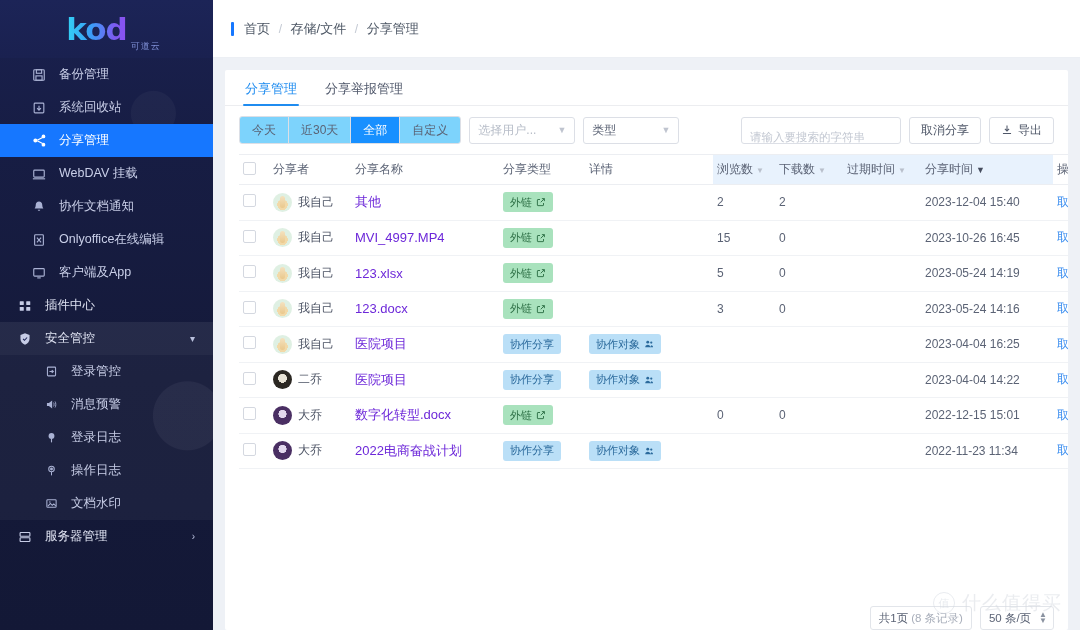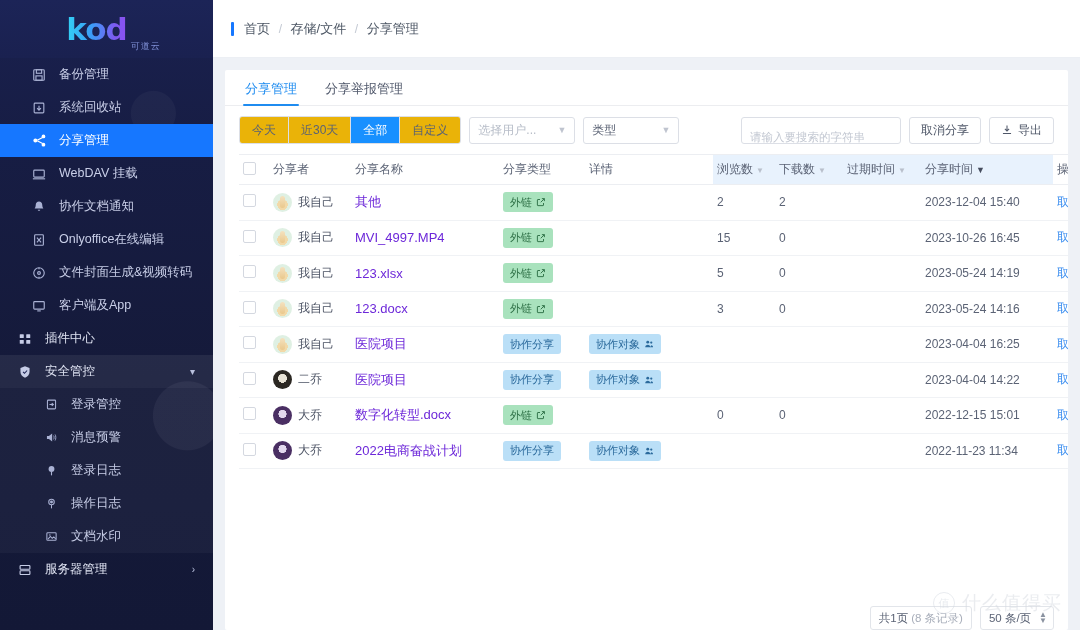--- a/index.html
+++ b/index.html
@@ -147,21 +147,21 @@
     padding: 10px 14px 10px 14px;
     gap: 8px;
     flex: 0 0 auto;
   }
   .seg {
     display: flex; border: 1px solid #dcdfe6; border-radius: 3px; overflow: hidden;
   }
   .seg button {
     font-family: inherit;
     font-size: 12px; color: #5a6274;
-    background: #eab308; border: none; border-right: 1px solid #dcdfe6;
+    background: #7dd3fc; border: none; border-right: 1px solid #dcdfe6;
     padding: 0 12px; height: 26px; cursor: pointer;
   }
   .seg button:last-child { border-right: none; }
   .seg button.active { background: #1890ff; color: #fff; }
 
   .select {
     height: 27px; min-width: 96px;
     border: 1px solid #dcdfe6; border-radius: 3px;
     background: #fff;
     display: flex; align-items: center;
@@ -373,30 +373,20 @@
         <div class="nav-item">
           <span class="ico">
               <svg width="14" height="14" viewBox="0 0 16 16" fill="none" stroke="currentColor" stroke-width="1.3">
                 <rect x="3" y="2" width="10" height="12" rx="1"></rect>
                 <path d="M5.6 5.2l4.8 5.6M10.4 5.2l-4.8 5.6"></path>
               </svg>
             </span>
           <span>Onlyoffice在线编辑</span>
         </div>
 
-        <div class="nav-item">
-          <span class="ico">
-              <svg width="14" height="14" viewBox="0 0 16 16" fill="none" stroke="currentColor" stroke-width="1.3">
-                <circle cx="8" cy="8" r="6"></circle>
-                <circle cx="8" cy="8" r="1.6"></circle>
-                <path d="M8 2v1.6M8 12.4V14"></path>
-              </svg>
-            </span>
-          <span>文件封面生成&amp;视频转码</span>
-        </div>
 
         <div class="nav-item">
           <span class="ico">
               <svg width="14" height="14" viewBox="0 0 16 16" fill="none" stroke="currentColor" stroke-width="1.3">
                 <rect x="2" y="3" width="12" height="8.5" rx="1"></rect>
                 <path d="M6 13.6h4"></path>
               </svg>
             </span>
           <span>客户端及App</span>
         </div>

